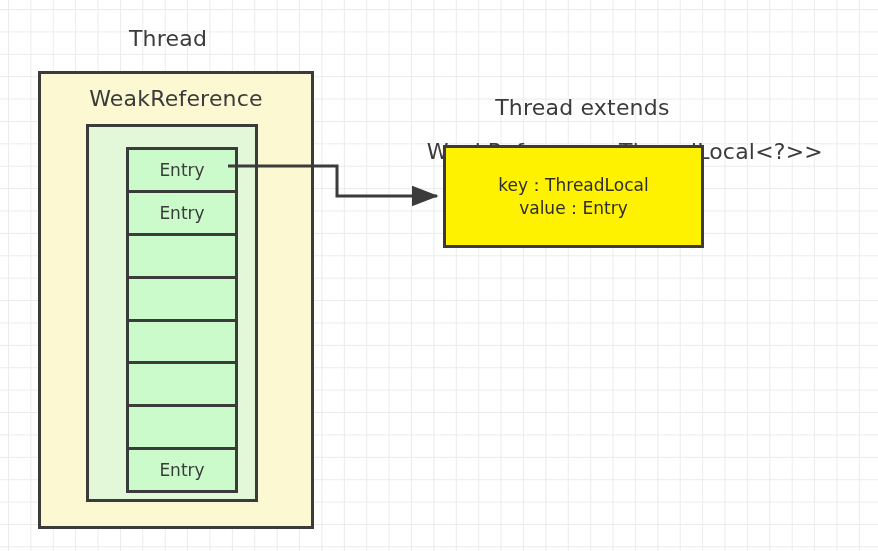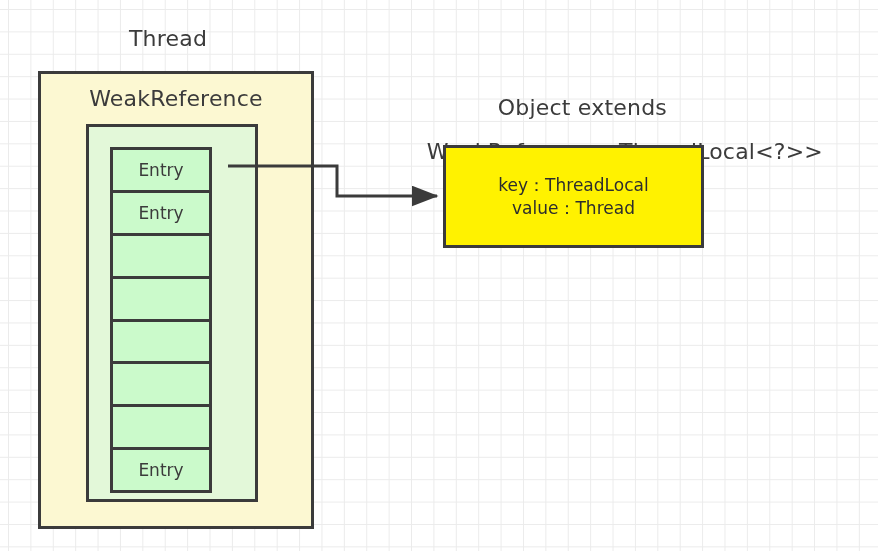--- a/index.html
+++ b/index.html
@@ -68,23 +68,23 @@
     width: 172px;
     height: 378px;
     background: #e3f8d9;
     border: 3px solid #3b3b3b;
     box-sizing: border-box;
   }
 
   
   #entry-column {
     position: absolute;
-    left: 110px;
+    left: 126px;
     top: 147px;
-    width: 102px;
+    width: 112px;
     height: 346px;
     box-sizing: border-box;
     border: 3px solid #3b3b3b;
     display: flex;
     flex-direction: column;
     background: #cbfacb;
   }
   .entry-cell {
     flex: 1 1 0;
     box-sizing: border-box;
@@ -159,22 +159,22 @@
   <svg id="connector" viewBox="0 0 878 551" xmlns="http://www.w3.org/2000/svg">
     <defs>
       <marker id="arrowhead" markerWidth="9" markerHeight="7" refX="8.5" refY="3.5" orient="auto" markerUnits="strokeWidth">
         <polygon points="0 0, 9 3.5, 0 7" fill="#3b3b3b"></polygon>
       </marker>
     </defs>
     <polyline points="228,166 337,166 337,196 437,196" fill="none" stroke="#3b3b3b" stroke-width="3" marker-end="url(#arrowhead)"></polyline>
   </svg>
 
   <div class="lbl" id="entry-type-label">
-    <span>Object extends</span><br>
+    <span>Thread extends</span><br>
     <span>WeakReference&lt;ThreadLocal&lt;?&gt;&gt;</span>
   </div>
 
   <div id="entry-detail-box">
     <div class="line">key：ThreadLocal</div>
-    <div class="line">value：Thread</div>
+    <div class="line">value：Entry</div>
   </div>
 
 </div>
 
 </body></html>

